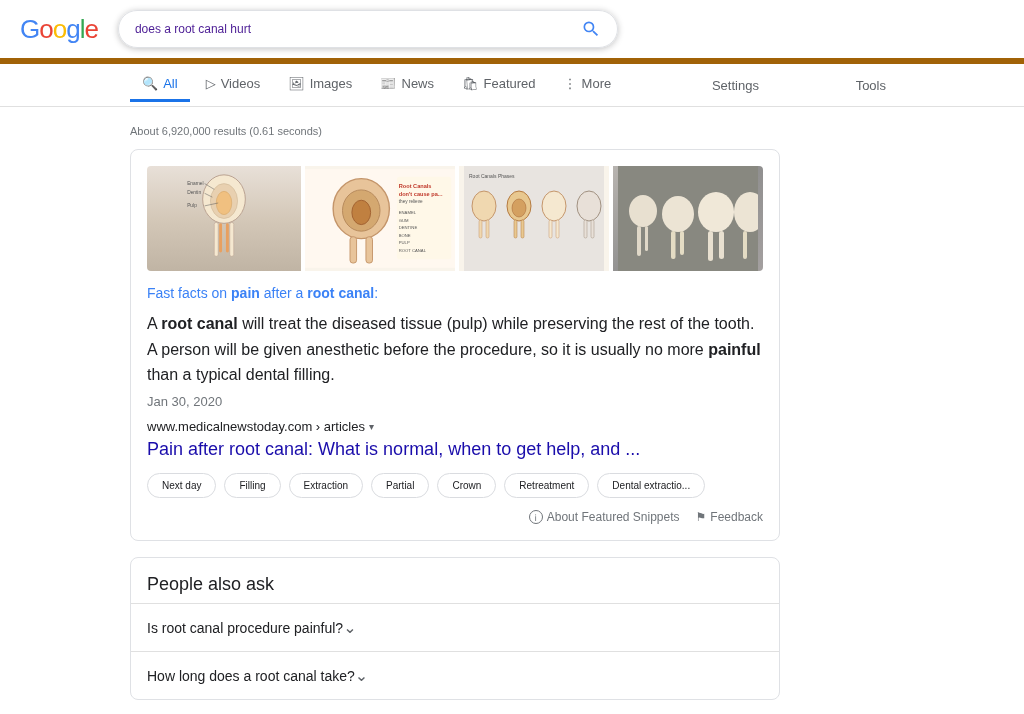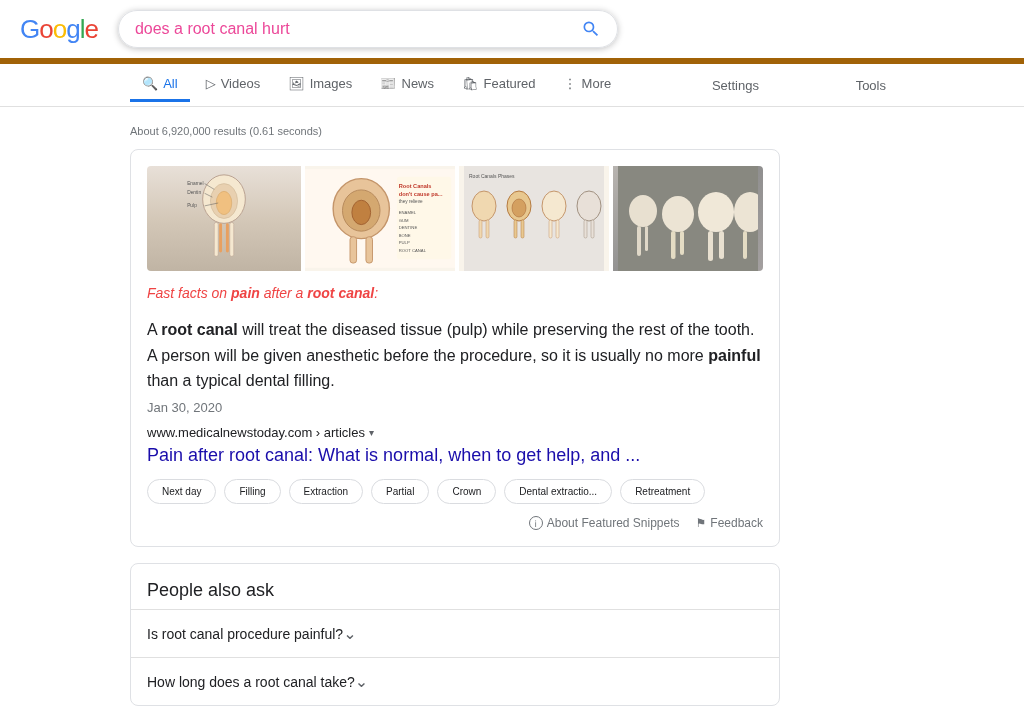--- a/index.html
+++ b/index.html
@@ -41,22 +41,22 @@
       border: 1px solid #dfe1e5;
       border-radius: 24px;
       padding: 8px 16px;
       width: 500px;
       box-shadow: 0 1px 6px rgba(32,33,36,.28);
     }
     .search-input {
       flex: 1;
       border: none;
       outline: none;
-      font-size: 16px;
-      color: #ec4899;
+      font-size: 12px;
+      color: #4c1d95;
       background: transparent;
     }
     .search-icon-btn {
       background: none;
       border: none;
       cursor: pointer;
       display: flex;
       align-items: center;
       color: #4285F4;
     }
@@ -131,23 +131,22 @@
       background: #e0d5c8;
       display: flex;
       align-items: center;
       justify-content: center;
       overflow: hidden;
       position: relative;
     }
 
     .snippet-fast-facts {
       font-size: 14px;
-      color: #ef4444;
-      margin-bottom: 16px;
-      font-style: italic;
+      color: #3b82f6;
+      margin-bottom: 10px;
     }
     .snippet-fast-facts span.bold {
       font-weight: bold;
     }
 
     .snippet-body {
       font-size: 16px;
       line-height: 1.6;
       color: #202124;
       margin-bottom: 6px;
@@ -443,22 +442,22 @@
     </div>
 
     <a class="snippet-link" href="#">Pain after root canal: What is normal, when to get help, and ...</a>
 
     <div class="chips">
       <div class="chip">Next day</div>
       <div class="chip">Filling</div>
       <div class="chip">Extraction</div>
       <div class="chip">Partial</div>
       <div class="chip">Crown</div>
+      <div class="chip">Retreatment</div>
       <div class="chip">Dental extractio...</div>
-      <div class="chip">Retreatment</div>
     </div>
 
     <div class="snippet-footer">
       <div class="snippet-footer-item">
         <span style="width:14px;height:14px;border-radius:50%;border:1px solid #70757a;display:inline-flex;align-items:center;justify-content:center;font-size:9px;color:#70757a;">ℹ</span>
         <span>About Featured Snippets</span>
       </div>
       <div class="snippet-footer-item">
         <span style="color:#70757a;font-size:12px;">⚑</span>
         <span>Feedback</span>

